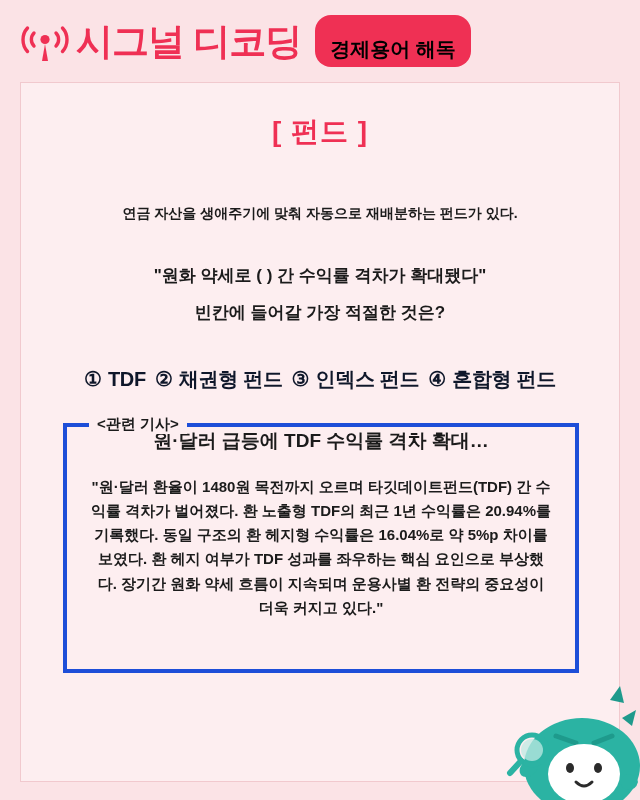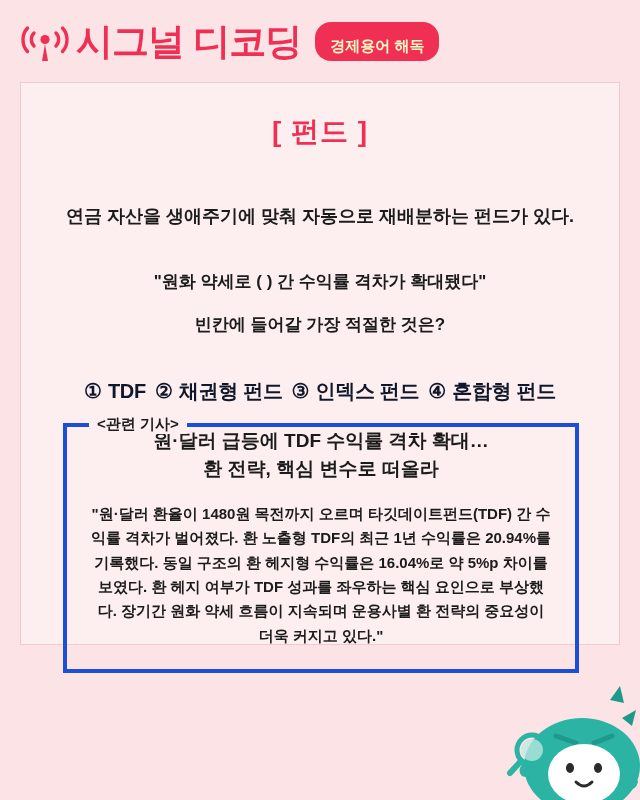--- a/index.html
+++ b/index.html
@@ -40,72 +40,72 @@
     font-size: 37px;
     font-weight: bold;
     color: #ef3054;
     letter-spacing: -1px;
     line-height: 1;
     white-space: nowrap;
   }
   .brand-badge {
     margin-left: 14px;
     background: #ef3054;
-    color: #fef9c3;
-    font-size: 15px;
+    color: #000000;
+    font-size: 20px;
     font-weight: bold;
     border-radius: 16px;
-    padding: 16px 15px 8px 15px;
+    padding: 24px 15px 8px 15px;
     line-height: 1;
     white-space: nowrap;
   }
 
   
   .card {
     position: absolute;
     left: 20px;
     top: 82px;
     width: 600px;
-    height: 563px;
+    height: 700px;
     background: #fdeef0;
     border: 1px solid #f1c9ce;
     box-sizing: border-box;
   }
 
   .card-title {
     text-align: center;
     color: #ef3054;
     font-size: 28px;
     font-weight: bold;
     margin-top: 30px;
     letter-spacing: 1px;
   }
 
   .question-lead {
     text-align: center;
-    font-size: 18px;
+    font-size: 14px;
     font-weight: bold;
     color: #1b1b1b;
     margin-top: 52px;
     padding: 0 22px;
     line-height: 1.5;
   }
 
   .question-quote {
     text-align: center;
     font-size: 17px;
     font-weight: bold;
     color: #1b1b1b;
     margin-top: 38px;
     line-height: 1.6;
     padding: 0 22px;
   }
   .question-quote .sub {
     display: block;
-    margin-top: 16px;
+    margin-top: 10px;
   }
 
   .choices {
     text-align: center;
     font-size: 20px;
     font-weight: bold;
     color: #0f172a;
     margin-top: 40px;
     letter-spacing: -0.3px;
     white-space: nowrap;
@@ -194,21 +194,20 @@
   </div>
 
   <div class="choices">
     <span><span class="num">①</span> <span>TDF</span></span><span class="gap"></span><span><span class="num">②</span> <span>채권형 펀드</span></span><span class="gap"></span><span><span class="num">③</span> <span>인덱스 펀드</span></span><span class="gap"></span><span><span class="num">④</span> <span>혼합형 펀드</span></span>
   </div>
 
   <div class="article-box">
     <div class="article-tag">&lt;관련 기사&gt;</div>
     <div class="article-headline">
       <div>원·달러 급등에 TDF 수익률 격차 확대…</div>
-      <div>환 전략, 핵심 변수로 떠올라</div>
     </div>
     <div class="article-body">"원·달러 환율이 1480원 목전까지 오르며 타깃데이트펀드(TDF) 간 수익률 격차가 벌어졌다. 환 노출형 TDF의 최근 1년 수익률은 20.94%를 기록했다. 동일 구조의 환 헤지형 수익률은 16.04%로 약 5%p 차이를 보였다. 환 헤지 여부가 TDF 성과를 좌우하는 핵심 요인으로 부상했다. 장기간 원화 약세 흐름이 지속되며 운용사별 환 전략의 중요성이 더욱 커지고 있다."</div>
   </div>
 
 </div>
 
 <div class="mascot">
   <svg width="180" height="130" viewBox="0 0 180 130" xmlns="http://www.w3.org/2000/svg">
 
     <path d="M150 30 l10 -14 4 17 z" fill="#1E9A8C"></path>

